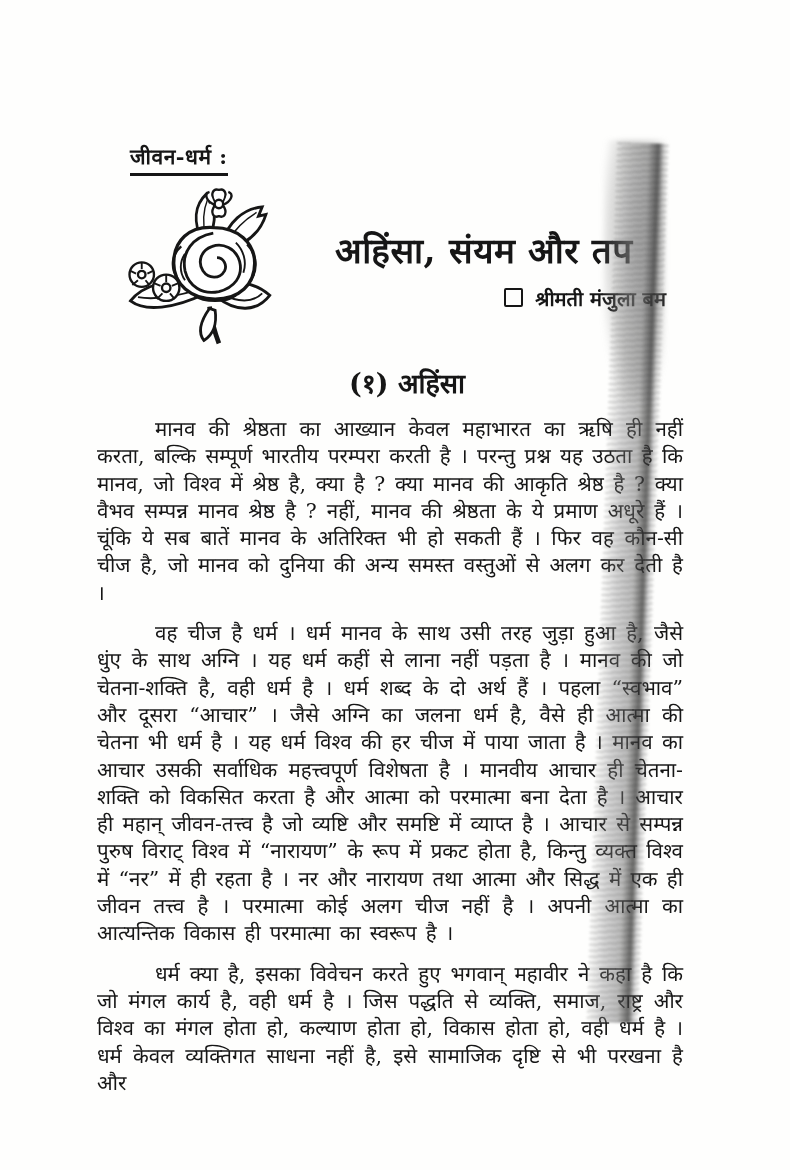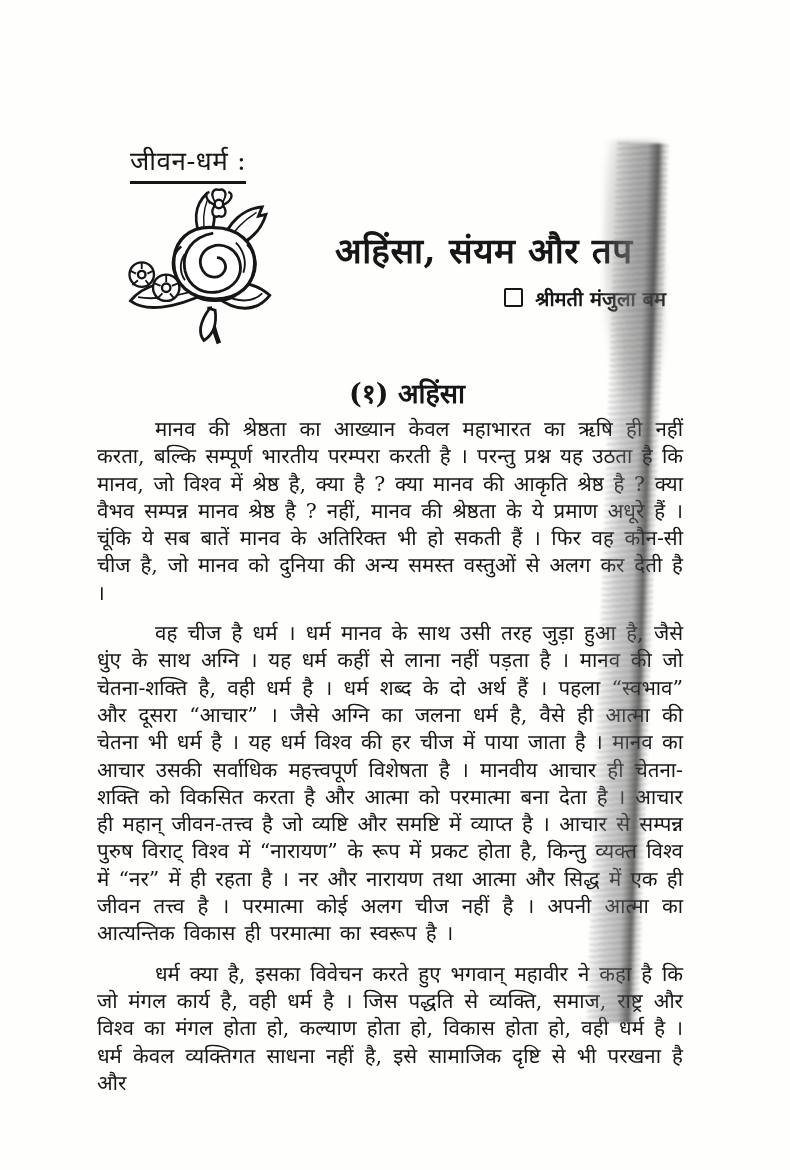--- a/index.html
+++ b/index.html
@@ -14,22 +14,22 @@
     background: #fefefd;
     overflow: hidden;
     color: #161616;
   }
 
   
   .header-label {
     position: absolute;
     left: 130px;
     top: 142px;
-    font-size: 26px;
-    font-weight: normal;
+    font-size: 21px;
+    font-weight: bold;
     letter-spacing: 0.5px;
     border-bottom: 3px solid #161616;
     padding-bottom: 3px;
   }
 
   
   .rose-wrap {
     position: absolute;
     left: 112px;
     top: 188px;
@@ -70,21 +70,20 @@
 
   
   .section-heading {
     position: absolute;
     left: 97px;
     top: 364px;
     width: 620px;
     text-align: center;
     font-size: 27px;
     font-weight: bold;
-    margin-top: 10px;
   }
 
   
   .body-text {
     position: absolute;
     left: 97px;
     top: 416px;
     width: 586px;
     font-size: 20.5px;
     line-height: 27.3px;

